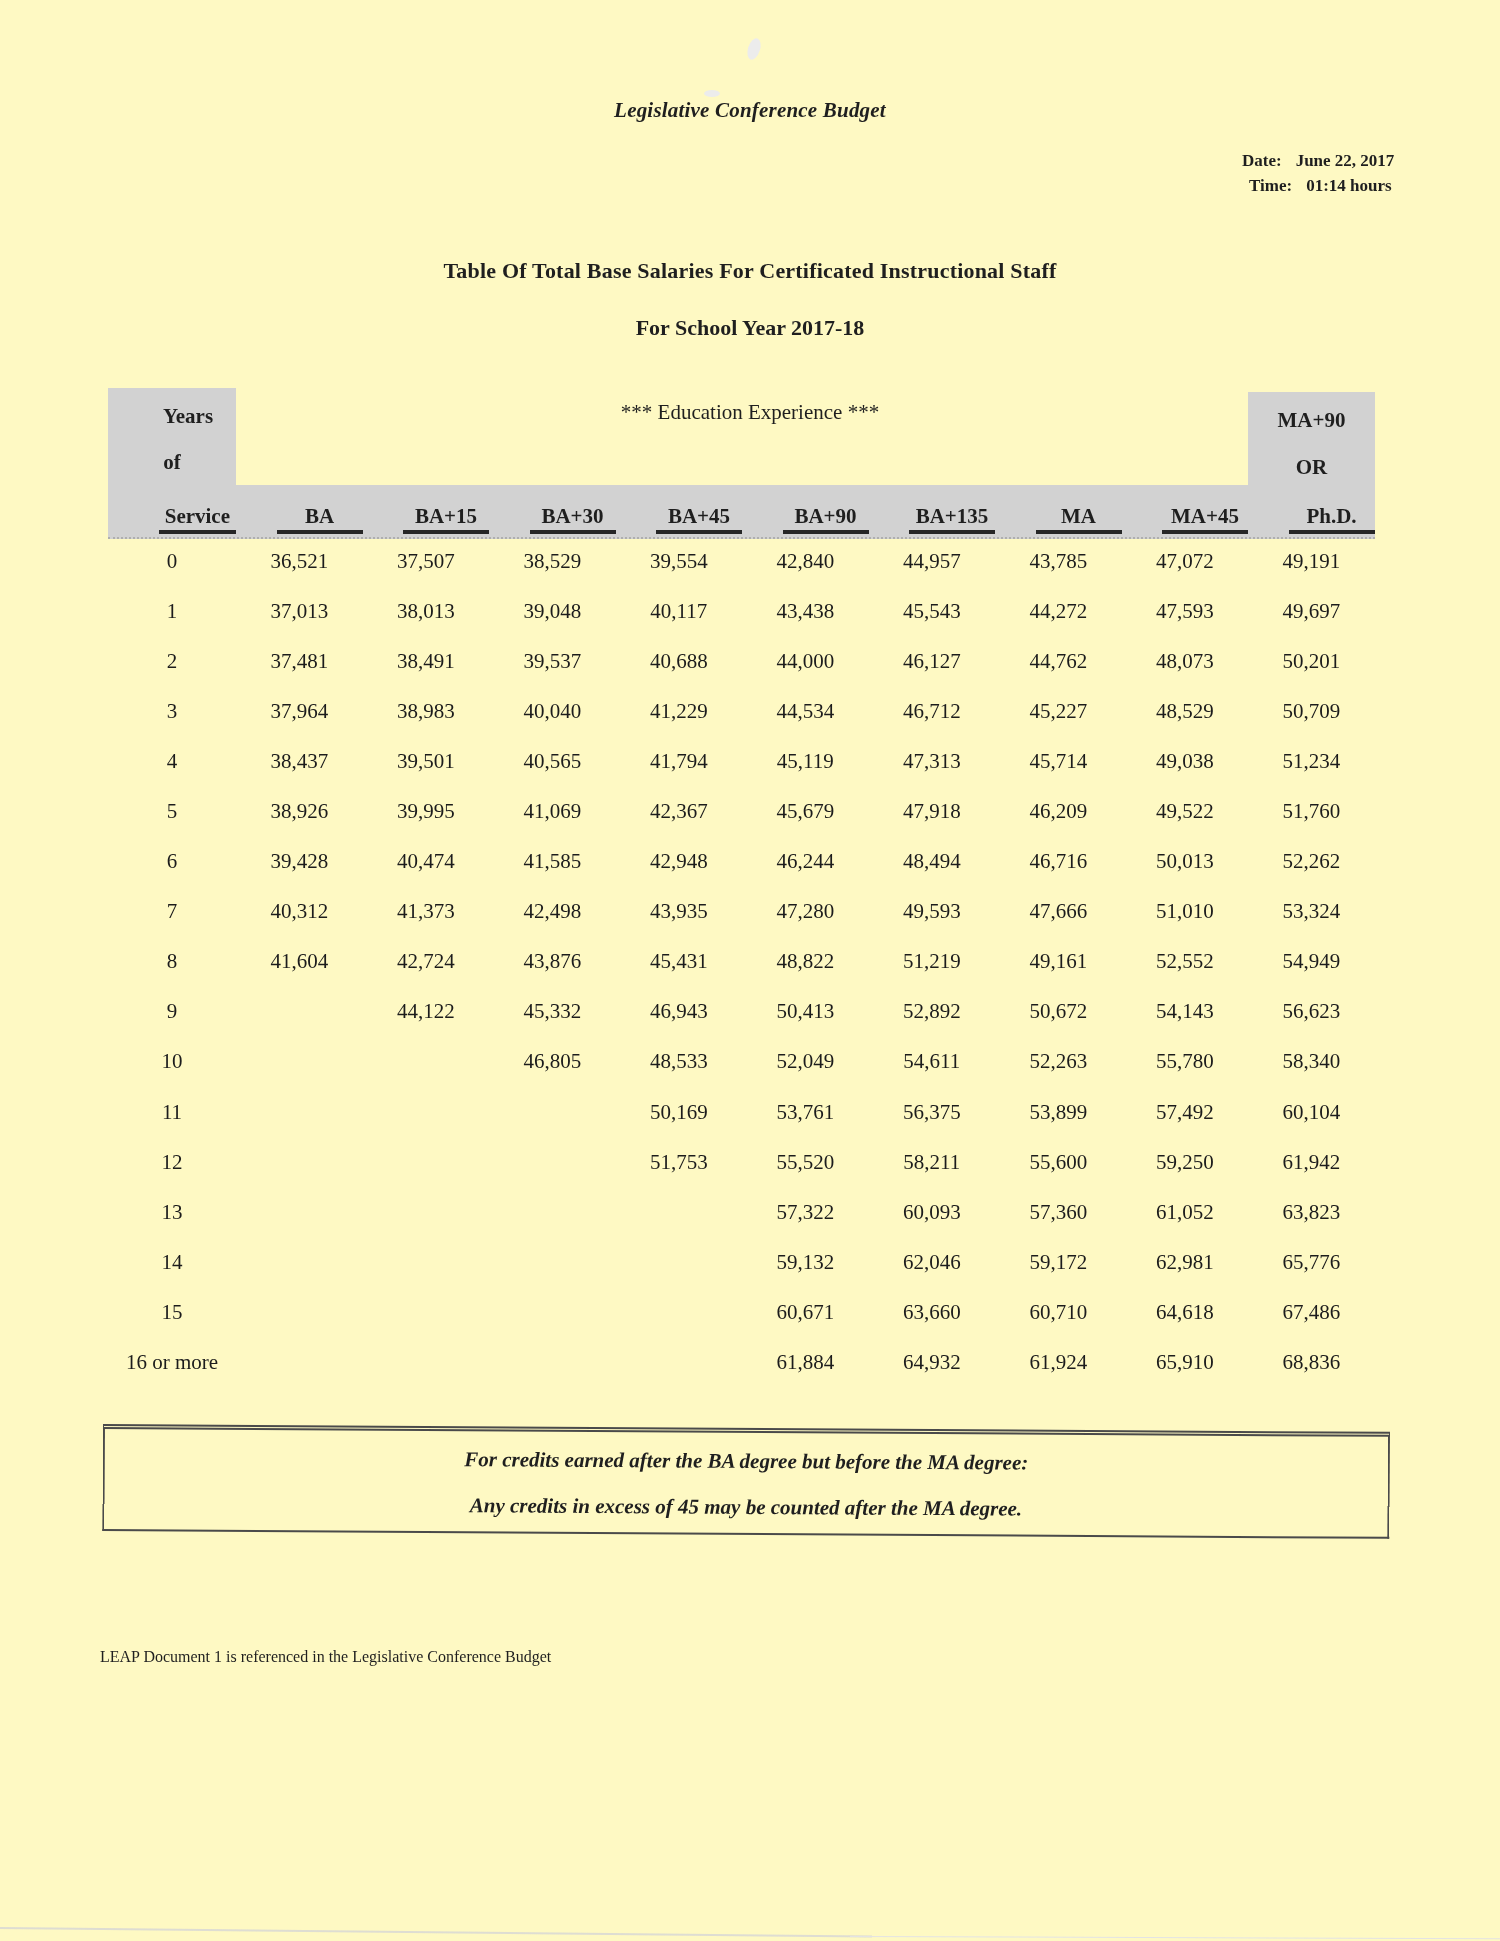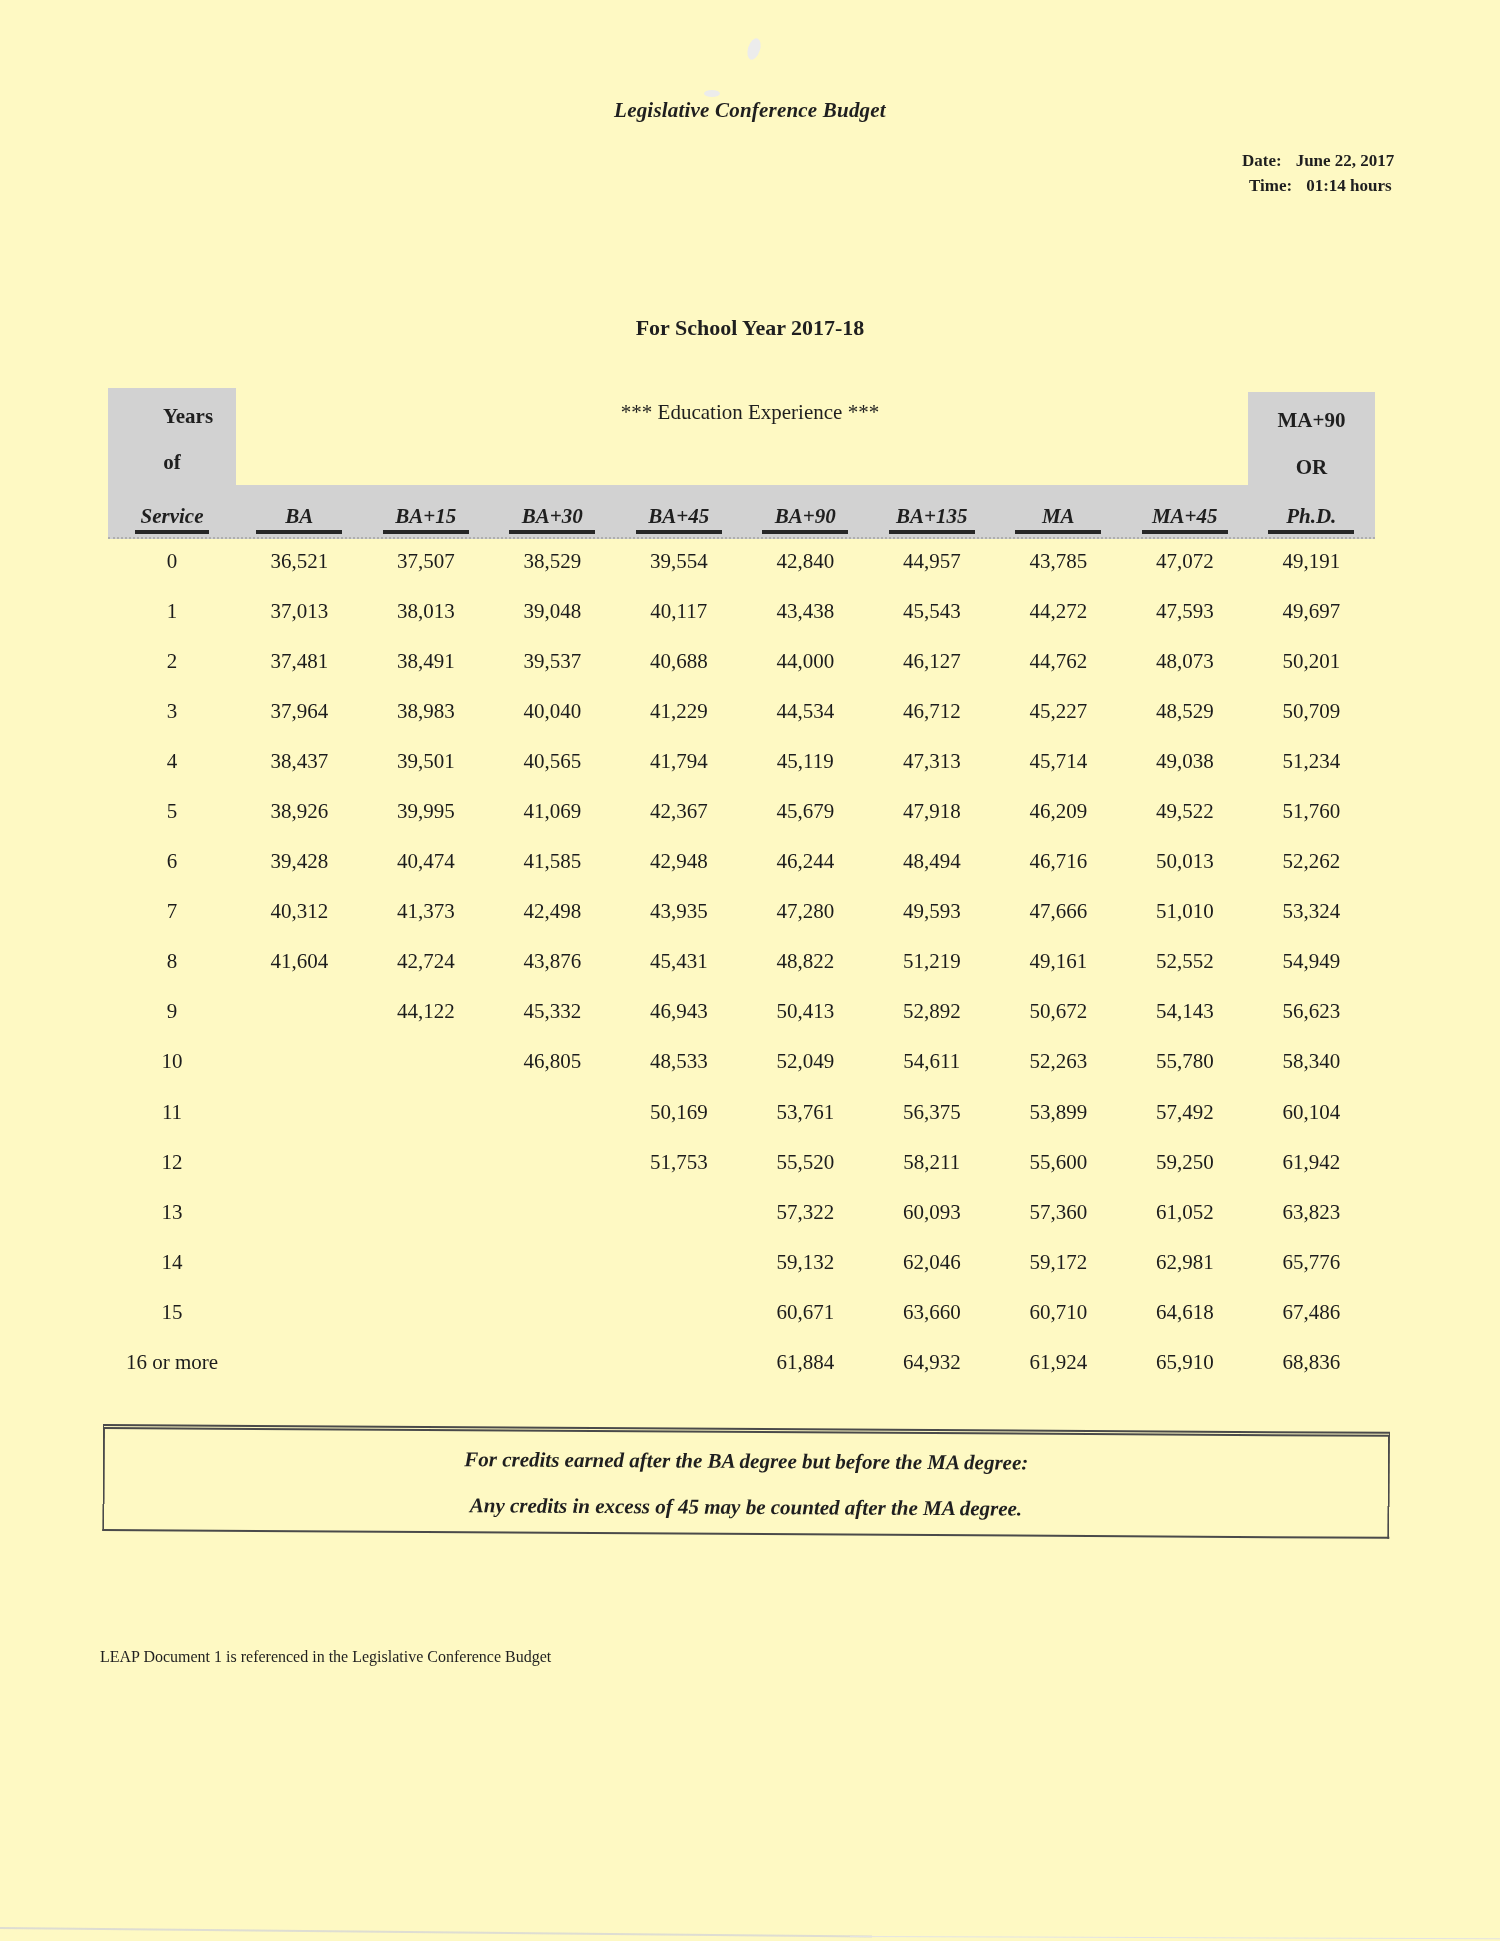--- a/index.html
+++ b/index.html
@@ -38,21 +38,21 @@
   .w-ma90{left:1248px;width:127px;top:408px;}
   .w-or{left:1248px;width:127px;top:455px;}
 
   
   .tgrid{
     left:108px;width:1267px;
     display:grid;
     grid-template-columns:128px repeat(9,126.5px);
   }
   .header-row{top:492px;height:44px;}
-  .hcell{display:flex;align-items:flex-end;justify-content:center;padding-bottom:2px;font-style:italic;}
+  .hcell{display:flex;align-items:flex-end;justify-content:flex-end;padding-bottom:2px;}
   .col-label{
     font-size:21px;font-weight:bold;
     border-bottom:4px solid #262626;
     padding:0 6px 1px 6px;
     min-width:74px;text-align:center;
     white-space:nowrap;
   }
   .col-label.first{min-width:0;}
 
   .body-grid{top:536px;grid-auto-rows:50.1px;}
@@ -97,20 +97,21 @@
   <div class="abs smudge sm1"></div>
   <div class="abs smudge sm2"></div>
 
   <div class="abs centered doc-header-title">Legislative Conference Budget</div>
 
   <div class="abs datetime">
     <div><span class="dt-label">Date:</span><span>June 22, 2017</span></div>
     <div class="row2"><span class="dt-label">Time:</span><span>01:14 hours</span></div>
   </div>
 
+  <div class="abs centered main-title">Table Of Total Base Salaries For Certificated Instructional Staff</div>
   <div class="abs centered sub-title">For School Year 2017-18</div>
   <div class="abs centered exp-title">*** Education Experience ***</div>
 
   <div class="abs gray service-box"></div>
   <div class="abs gray phd-box"></div>
   <div class="abs gray header-band"></div>
 
   <div class="abs stack-word w-years">Years</div>
   <div class="abs stack-word w-of">of</div>
   <div class="abs stack-word w-ma90">MA+90</div>

